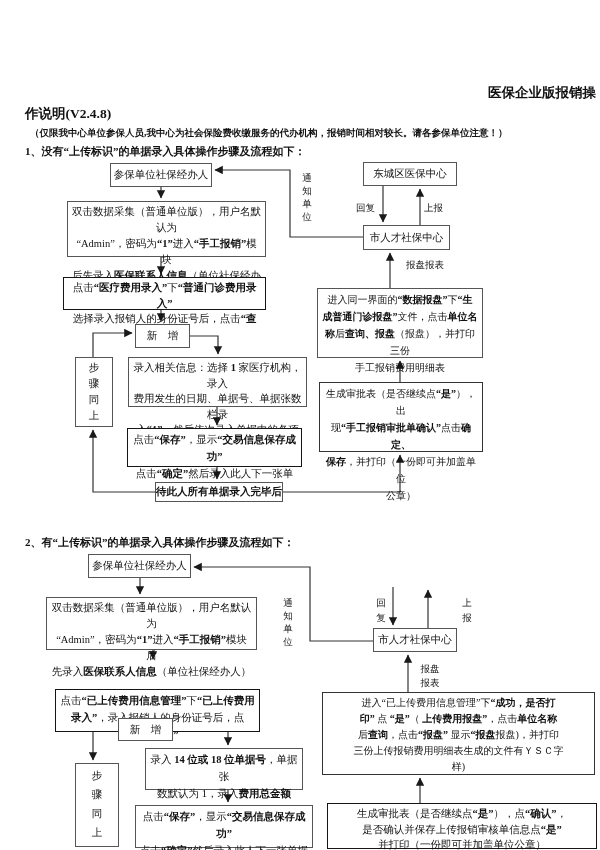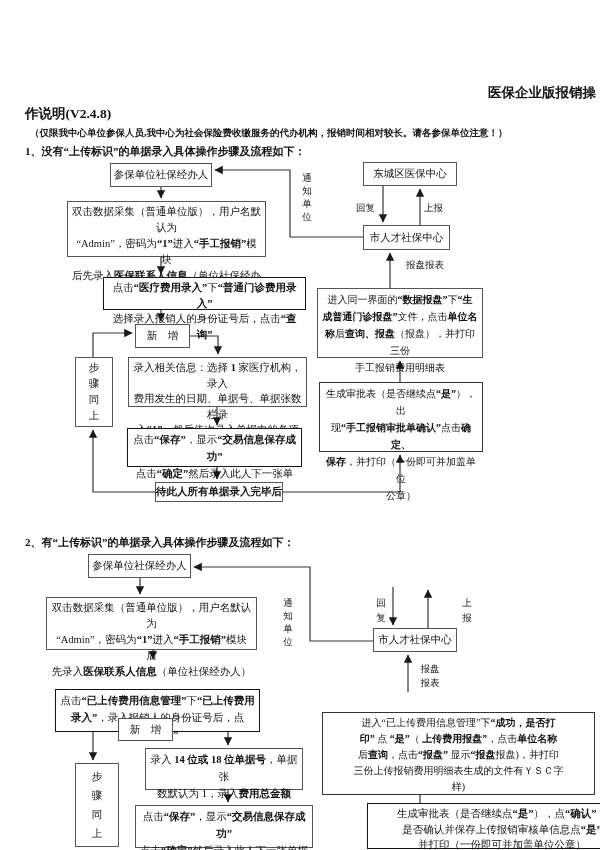--- a/index.html
+++ b/index.html
@@ -5,27 +5,27 @@
   * { margin:0; padding:0; box-sizing:border-box; }
   html,body { background:#fff; }
   body { font-family:"Liberation Serif","DejaVu Serif",serif; color:#111; }
   #page { position:relative; width:600px; height:850px; background:#fff; overflow:hidden; }
   .hdr-right { position:absolute; top:84px; left:4px; width:592px; text-align:right; font-size:13.5px; font-weight:bold; }
   .hdr-title { position:absolute; top:105px; left:25px; font-size:13.5px; font-weight:bold; }
   .hdr-note  { position:absolute; top:127px; left:30px; font-size:9.5px; font-weight:bold; }
   .sec-head  { position:absolute; left:25px; font-size:11px; font-weight:bold; }
   .box { position:absolute; border:1px solid #555; background:#fff; font-size:10.5px; line-height:16px; padding:2px 4px;text-align:center; }
   .box.thick { border:1.6px solid #151515; }
-  .box.center { display:flex; align-items:center; justify-content:center; text-align:center; padding:0; }
+  .box.center { display:flex; align-items:center; justify-content:center; text-align:center; padding:0;font-family:Liberation Mono, monospace; }
   .box.small { font-size:10px; }
   .vlabel { position:absolute; font-size:9.5px; line-height:13px; text-align:center; }
   .hlabel { position:absolute; font-size:9.5px; }
   svg.wires { position:absolute; top:0; left:0; width:600px; height:850px; }
   .lh17 { line-height:17px; }
-  .lh155 { line-height:15.5px;margin-left:40px; }
+  .lh155 { line-height:15.5px; }
   b { font-weight:bold; }
 </style>
 </head>
 <body>
 
 <div id="page">
 
   <svg class="wires" viewBox="0 0 600 850">
     <defs>
       <marker id="arw" markerWidth="8" markerHeight="8" refX="6.5" refY="3.5" orient="auto">
@@ -91,21 +91,21 @@
 
   <div class="box center" style="left:88px;top:554px;width:103px;height:24px;">参保单位社保经办人</div>
   <div class="box" style="left:46px;top:597px;width:211px;height:53px;">双击数据采集（普通单位版），用户名默认为<br>“Admin”，密码为<b>“1”</b>进入<b>“手工报销”</b>模块后<br>先录入<b>医保联系人信息</b>（单位社保经办人）</div>
   <div class="box thick lh17" style="left:55px;top:662px;width:205px;height:43px;margin-top:27px;">点击<b>“已上传费用信息管理”</b>下<b>“已上传费用</b><br><b>录入”</b>，录入报销人的身份证号后，点击<b>“查询”</b></div>
   <div class="box center" style="left:118px;top:718px;width:55px;height:23px;">新　增</div>
   <div class="box center" style="left:75px;top:763px;width:44px;height:84px;line-height:19px;">步<br>骤<br>同<br>上</div>
   <div class="box lh17" style="left:145px;top:748px;width:158px;height:42px;">录入 <b>14 位或 18 位单据号</b>，单据张<br>数默认为 1，录入<b>费用总金额</b></div>
   <div class="box lh17" style="left:135px;top:805px;width:178px;height:43px;text-align:center;">点击<b>“保存”</b>，显示<b>“交易信息保存成功”</b><br>点击<b>“确定”</b>然后录入此人下一张单据</div>
 
   <div class="box center" style="left:373px;top:628px;width:84px;height:24px;">市人才社保中心</div>
-  <div class="box small" style="left:322px;top:692px;width:273px;height:83px;border-color:#333;margin-top:20px;">进入“已上传费用信息管理”下<b>“成功，是否打</b><br><b>印”</b> 点 <b>“是”</b>（ <b>上传费用报盘”</b>，点击<b>单位名称</b><br>后<b>查询</b>，点击<b>“报盘”</b> 显示<b>“报盘</b>报盘)，并打印<br>三份上传报销费用明细表生成的文件有ＹＳＣ字<br>样)</div>
+  <div class="box small" style="left:322px;top:692px;width:273px;height:83px;border-color:#333;">进入“已上传费用信息管理”下<b>“成功，是否打</b><br><b>印”</b> 点 <b>“是”</b>（ <b>上传费用报盘”</b>，点击<b>单位名称</b><br>后<b>查询</b>，点击<b>“报盘”</b> 显示<b>“报盘</b>报盘)，并打印<br>三份上传报销费用明细表生成的文件有ＹＳＣ字<br>样)</div>
   <div class="box thick lh155" style="left:327px;top:803px;width:270px;height:46px;">生成审批表（是否继续点<b>“是”</b>），点<b>“确认”</b>，<br>是否确认并保存上传报销审核单信息点<b>“是”</b><br>并打印（一份即可并加盖单位公章）</div>
 
   <div class="vlabel" style="left:281px;top:597px;width:14px;">通<br>知<br>单<br>位</div>
   <div class="vlabel" style="left:374px;top:596px;width:14px;line-height:15px;">回<br>复</div>
   <div class="vlabel" style="left:460px;top:596px;width:14px;line-height:15px;">上<br>报</div>
   <div class="vlabel" style="left:417px;top:662px;width:26px;line-height:14px;">报盘<br>报表</div>
 
 </div>
 
 </body></html>

